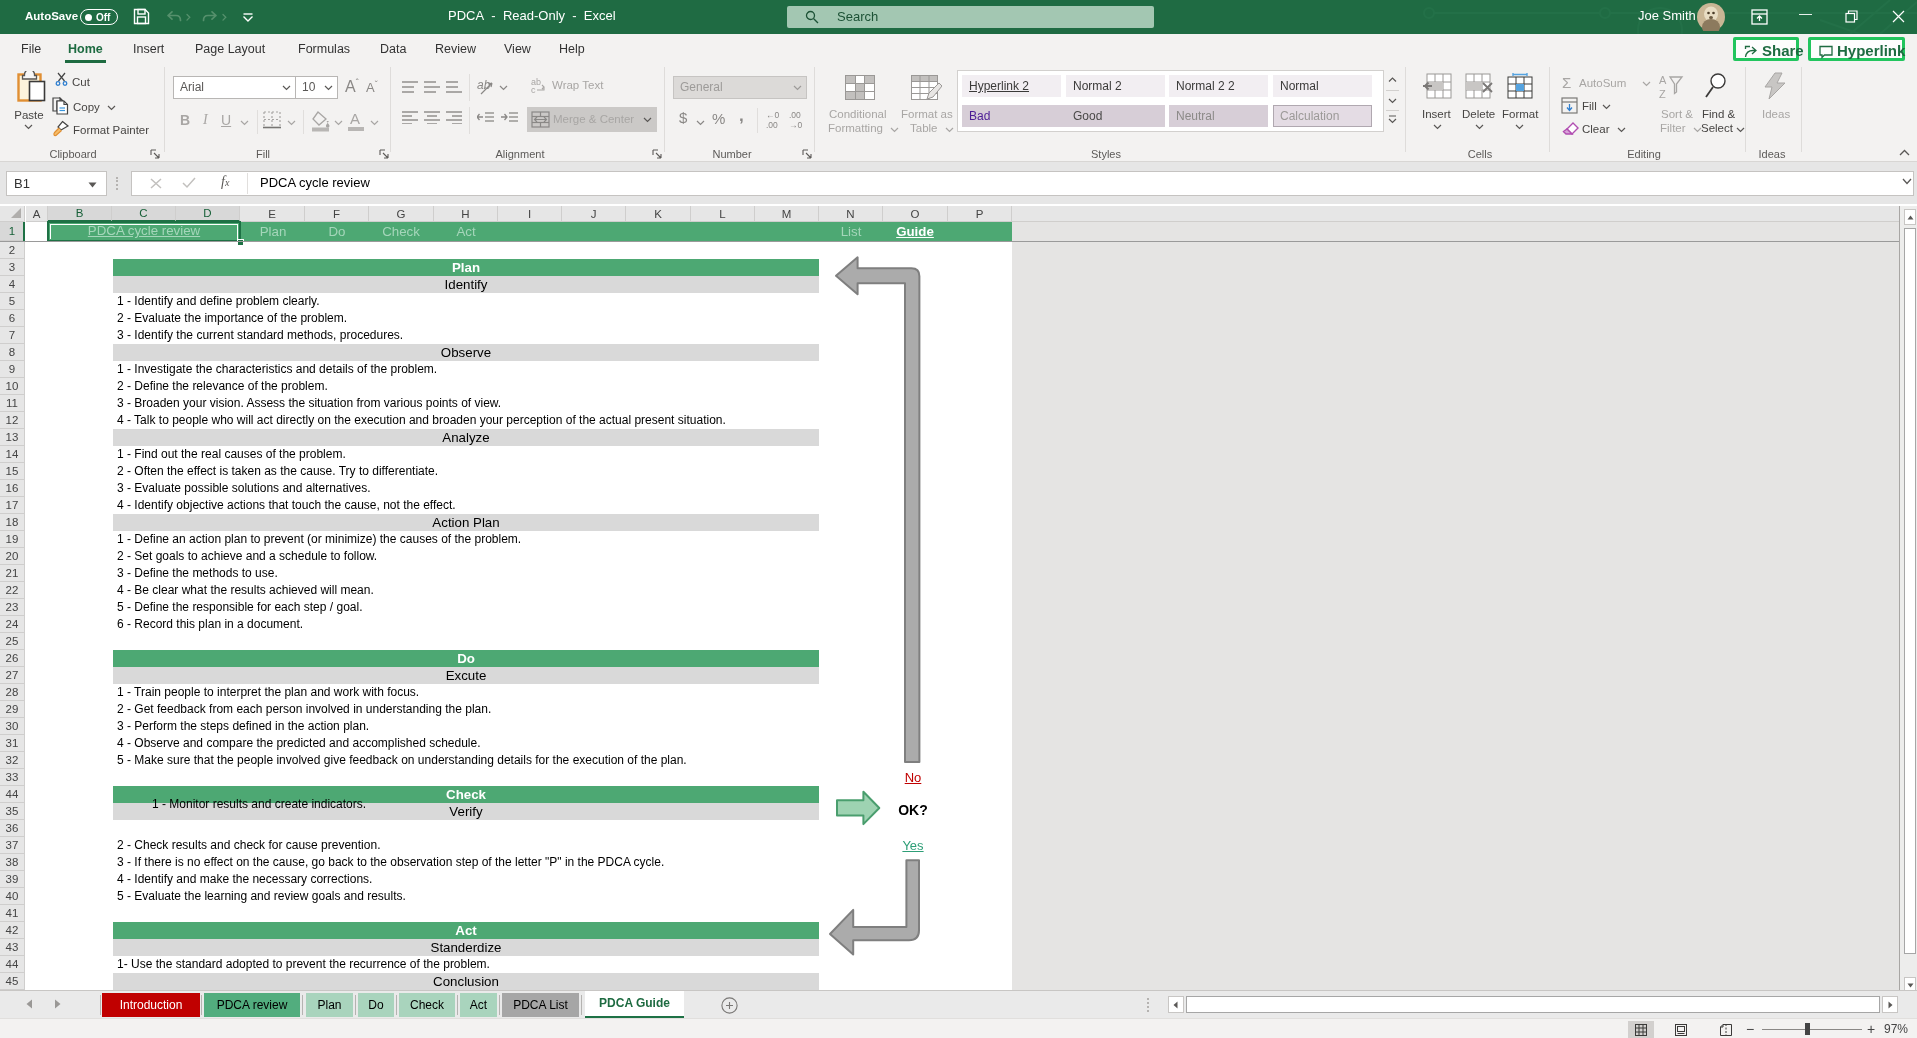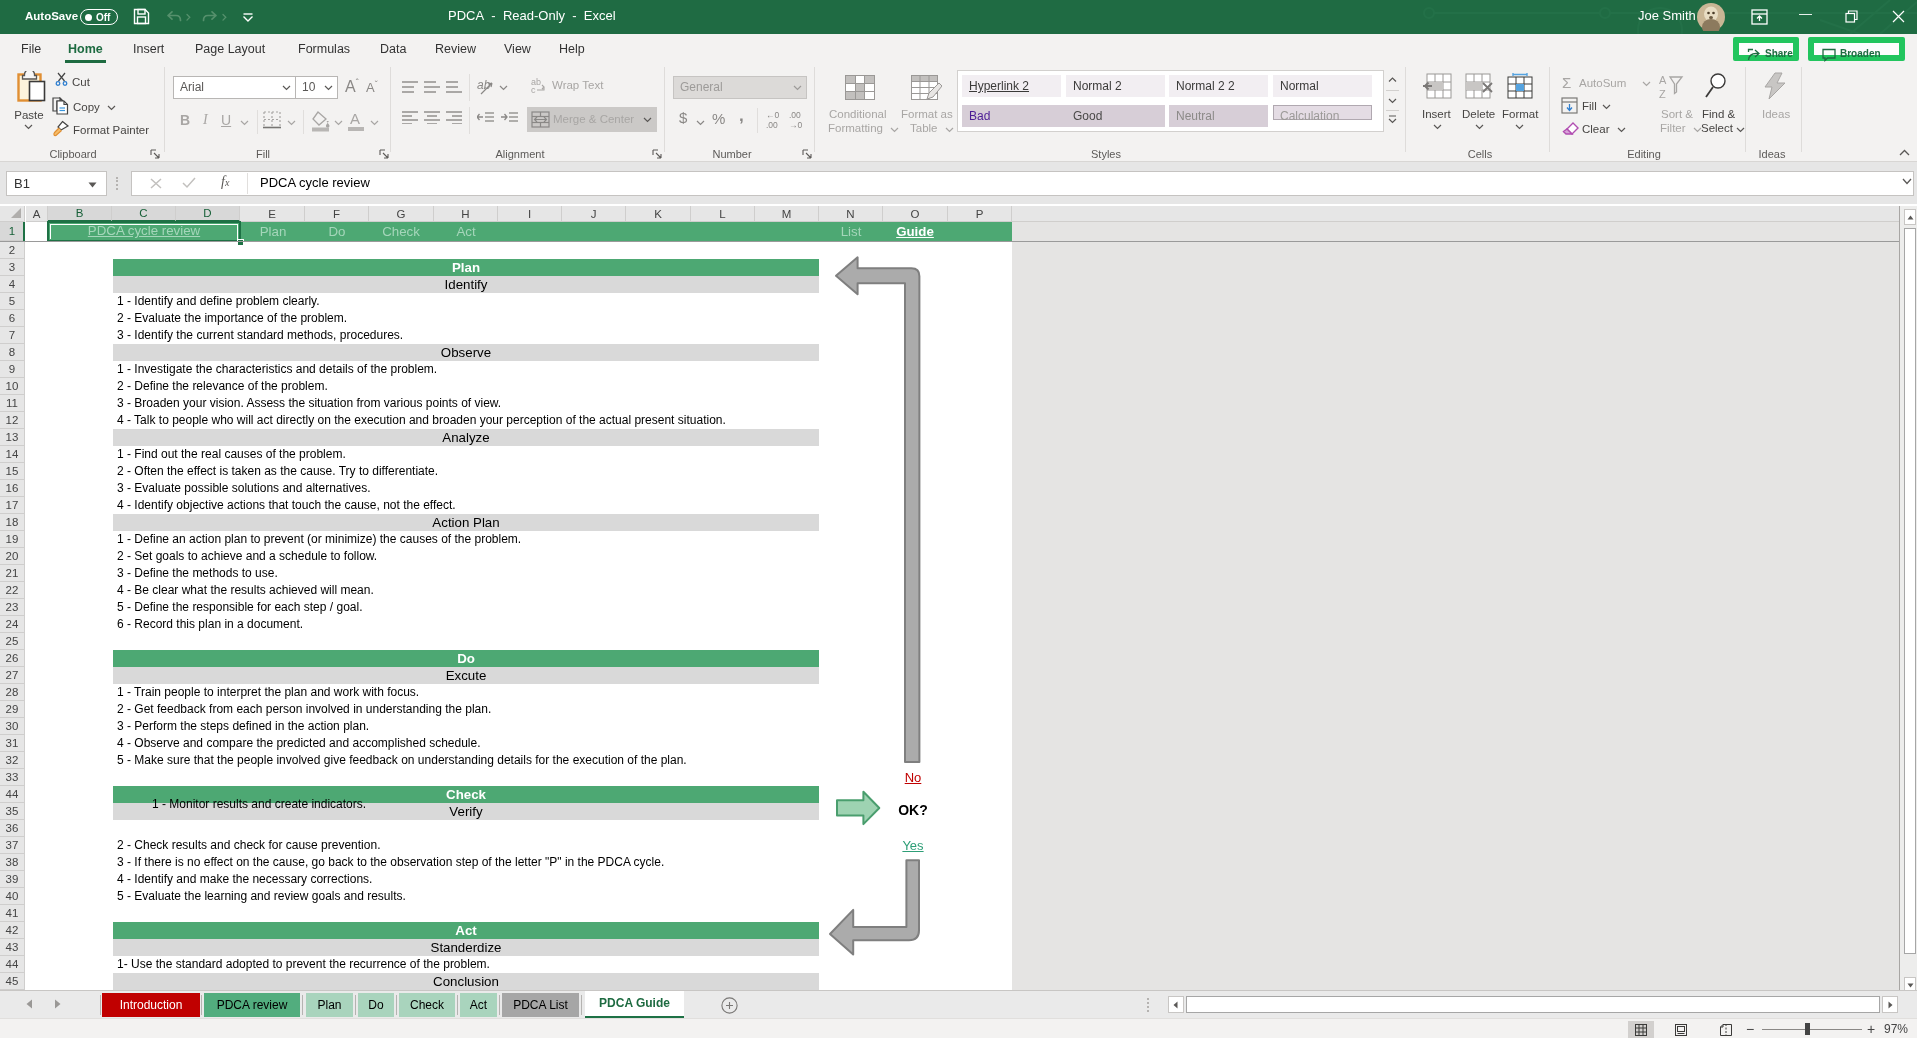--- a/index.html
+++ b/index.html
@@ -14,21 +14,21 @@
   .asv-knob { position:absolute; left:4px; top:3.5px; width:7px; height:7px; border-radius:50%; background:#fff; }
   .asv-off { position:absolute; left:15px; top:1.5px; font-size:10px; font-weight:bold; color:#fff; }
   .tb-txt { position:absolute; color:#fff; }
   .win-glyph { position:absolute; color:#fff; font-size:13px; }
 
   
   #tabrow { left:0; top:34px; width:1917px; height:30px; background:#f3f2f1; }
   .rtab { position:absolute; top:0; height:30px; line-height:30px; font-size:12.5px; color:#333; }
   .rtab.active { color:#1e6b41; font-weight:bold; }
   .rtab.active::after { content:""; position:absolute; left:-3px; right:-3px; bottom:1px; height:3px; background:#1e6b41; }
-  .btnSC { position:absolute; top:3px; height:24px; border:6px solid #22c55e; background:#fdfdfd; border-radius:2px; font-size:10px; font-weight:bold; color:#1e6b41; line-height:22px; }
+  .btnSC { position:absolute; top:3px; height:24px; border:3px solid #22c55e; background:#fdfdfd; border-radius:2px; font-size:15px; font-weight:bold; color:#1e6b41; line-height:22px; }
 
   
   #ribbon { left:0; top:64px; width:1917px; height:98px; background:#f3f2f1; border-bottom:1px solid #d8d6d4; }
   .gsep { position:absolute; top:3px; height:85px; width:1px; background:#dedcda; }
   .glabel { position:absolute; top:84px; width:120px; text-align:center; font-size:11px; color:#5c5a58; }
   .launch { position:absolute; top:85px; width:10px; height:10px; }
   .rlbl { font-size:11.5px; color:#474543; }
   .dim  { color:#a8a6a4; }
   .combo { position:absolute; background:#fff; border:1px solid #b8b6b4; font-size:12px; color:#5a5856; }
   .cdd { position:absolute; right:4px; top:4px; color:#5a5856; }
@@ -89,20 +89,27 @@
       <path d="M51 6.5 H43 Q38.5 6.5 38.5 11.5 M51 6.5 L47 2.8 M51 6.5 L47 10.2"></path>
       <path d="M58 5.5 l2.8 2.8 l-2.8 2.8" stroke-width="1.3"></path>
     </g>
   </svg>
   <svg class="abs" style="left:242px;top:13px;" width="12" height="9" viewBox="0 0 12 9">
     <path d="M1.5 1 H10.5" stroke="#fff" stroke-width="1.4" fill="none"></path>
     <path d="M1.5 3.5 L6 8 L10.5 3.5" fill="none" stroke="#fff" stroke-width="1.4"></path>
   </svg>
   <span class="tb-txt" style="left:448px;top:8px;font-size:13px;">PDCA&nbsp;&nbsp;-&nbsp;&nbsp;Read-Only&nbsp;&nbsp;-&nbsp;&nbsp;Excel</span>
 
+  <div class="abs" style="left:787px;top:6px;width:367px;height:22px;background:#a3c7b2;border-radius:2px;">
+    <svg class="abs" style="left:18px;top:4px;" width="14" height="14" viewBox="0 0 14 14">
+      <circle cx="5.5" cy="5.5" r="4" fill="none" stroke="#1d5236" stroke-width="1.3"></circle>
+      <line x1="8.7" y1="8.7" x2="13" y2="13" stroke="#1d5236" stroke-width="1.3"></line>
+    </svg>
+    <span class="abs" style="left:50px;top:3px;font-size:13px;color:#1d5236;">Search</span>
+  </div>
   <span class="tb-txt" style="left:1638px;top:8px;font-size:13px;">Joe Smith</span>
 
   <svg class="abs" style="left:1697px;top:3px;" width="28" height="28" viewBox="0 0 28 28">
     <circle cx="14" cy="14" r="14" fill="#c9b695"></circle>
     <ellipse cx="14" cy="11" rx="7" ry="7.5" fill="#e8ddc4"></ellipse>
     <ellipse cx="14" cy="24" rx="9" ry="8" fill="#8c7a5e"></ellipse>
     <circle cx="11.5" cy="10" r="1.3" fill="#4a3c28"></circle>
       <circle cx="16.5" cy="10" r="1.3" fill="#4a3c28"></circle>
     <ellipse cx="14" cy="14.5" rx="2" ry="1.5" fill="#6b5b41"></ellipse>
   </svg>
@@ -135,21 +142,21 @@
     <svg style="position:absolute;left:7px;top:4px;" width="16" height="16" viewBox="0 0 16 16">
       <path d="M9 3 L13 6.5 L9 10 M13 6.5 H10 C5 6.5 3 9 2.5 13" fill="none" stroke="#1e6b41" stroke-width="1.3"></path>
       <path d="M2.5 5 V2.5 H7" fill="none" stroke="#1e6b41" stroke-width="1.3"></path>
     </svg>
     <span style="margin-left:26px;">Share</span>
   </div>
   <div class="btnSC" style="left:1808px;width:97px;">
     <svg style="position:absolute;left:7px;top:4px;" width="16" height="16" viewBox="0 0 16 16">
       <path d="M2 2.5 H14 V11 H6.5 L4 13.5 V11 H2 Z" fill="none" stroke="#1e6b41" stroke-width="1.3"></path>
     </svg>
-    <span style="margin-left:26px;">Broaden</span>
+    <span style="margin-left:26px;">Hyperlink</span>
   </div>
 </div>
 <div class="abs" id="ribbon">
 
   <svg class="abs" style="left:17px;top:7px;" width="30" height="34" viewBox="0 0 30 34">
     <rect x="1.5" y="3.5" width="22" height="26" fill="#fdf4dc" stroke="#e08f33" stroke-width="2.4"></rect>
     <path d="M7.5 4.5 v-1 a5 5 0 0 1 10 0 v1 h2 v3.5 h-14 v-3.5 Z" fill="#f7f7f7" stroke="#585654" stroke-width="1.3"></path>
     <rect x="12.5" y="10.5" width="15" height="19" fill="#fff" stroke="#3b3a39" stroke-width="1.6"></rect>
   </svg>
   <span class="abs rlbl" style="left:14px;top:45px;width:30px;text-align:center;">Paste</span>
@@ -394,21 +401,21 @@
     </svg>
 
   <div class="abs" style="left:957px;top:6px;width:427px;height:62px;background:#fff;border:1px solid #d2d0ce;"></div>
   <div class="abs" style="left:962px;top:11px;width:99px;height:22px;background:#f2eef2;font-size:12px;color:#3b3a39;line-height:22px;"><span style="margin-left:7px;text-decoration:underline;">Hyperlink 2</span></div>
   <div class="abs" style="left:1066px;top:11px;width:99px;height:22px;background:#f2eef2;font-size:12px;color:#3b3a39;line-height:22px;"><span style="margin-left:7px;">Normal 2</span></div>
   <div class="abs" style="left:1169px;top:11px;width:99px;height:22px;background:#f2eef2;font-size:12px;color:#3b3a39;line-height:22px;"><span style="margin-left:7px;">Normal 2 2</span></div>
   <div class="abs" style="left:1273px;top:11px;width:99px;height:22px;background:#f2eef2;font-size:12px;color:#3b3a39;line-height:22px;"><span style="margin-left:7px;">Normal</span></div>
   <div class="abs" style="left:962px;top:41px;width:117px;height:22px;background:#d7ced7;font-size:12px;color:#4c1d95;line-height:22px;"><span style="margin-left:7px;">Bad</span></div>
   <div class="abs" style="left:1066px;top:41px;width:99px;height:22px;background:#d7ced7;font-size:12px;color:#4a4948;line-height:22px;"><span style="margin-left:7px;">Good</span></div>
   <div class="abs" style="left:1169px;top:41px;width:99px;height:22px;background:#d7ced7;font-size:12px;color:#8c8a88;line-height:22px;"><span style="margin-left:7px;">Neutral</span></div>
-  <div class="abs" style="left:1273px;top:41px;width:99px;height:15px;background:#e4dce4;border:1px solid #b0a8b0;font-size:12px;color:#9c9a98;line-height:20px;"><span style="margin-left:6px;">Calculation</span></div>
+  <div class="abs" style="left:1273px;top:41px;width:99px;height:22px;background:#e4dce4;border:1px solid #b0a8b0;font-size:12px;color:#9c9a98;line-height:20px;"><span style="margin-left:6px;">Calculation</span></div>
   <div class="abs" style="left:1386px;top:7px;width:13px;height:20px;border-bottom:1px solid #d2d0ce;"><svg style="margin:6px 2px;" width="9" height="6" viewBox="0 0 9 6">
         <path d="M1 4.5 L4.5 1 L8 4.5" fill="none" stroke="#5a5856" stroke-width="1.2"></path>
       </svg></div>
   <div class="abs" style="left:1386px;top:27px;width:13px;height:20px;border-bottom:1px solid #d2d0ce;"><svg style="margin:7px 2px;" width="9" height="6" viewBox="0 0 9 6">
         <path d="M1 1 L4.5 4.5 L8 1" fill="none" stroke="#5a5856" stroke-width="1.2"></path>
       </svg></div>
   <div class="abs" style="left:1386px;top:47px;width:13px;height:20px;"><svg style="margin:4px 2px;" width="9" height="11" viewBox="0 0 9 11">
         <path d="M1 1 H8 M1 4 L4.5 7.5 L8 4" fill="none" stroke="#5a5856" stroke-width="1.2"></path>
       </svg></div>
   <span class="glabel" style="left:1046px;">Styles</span>

